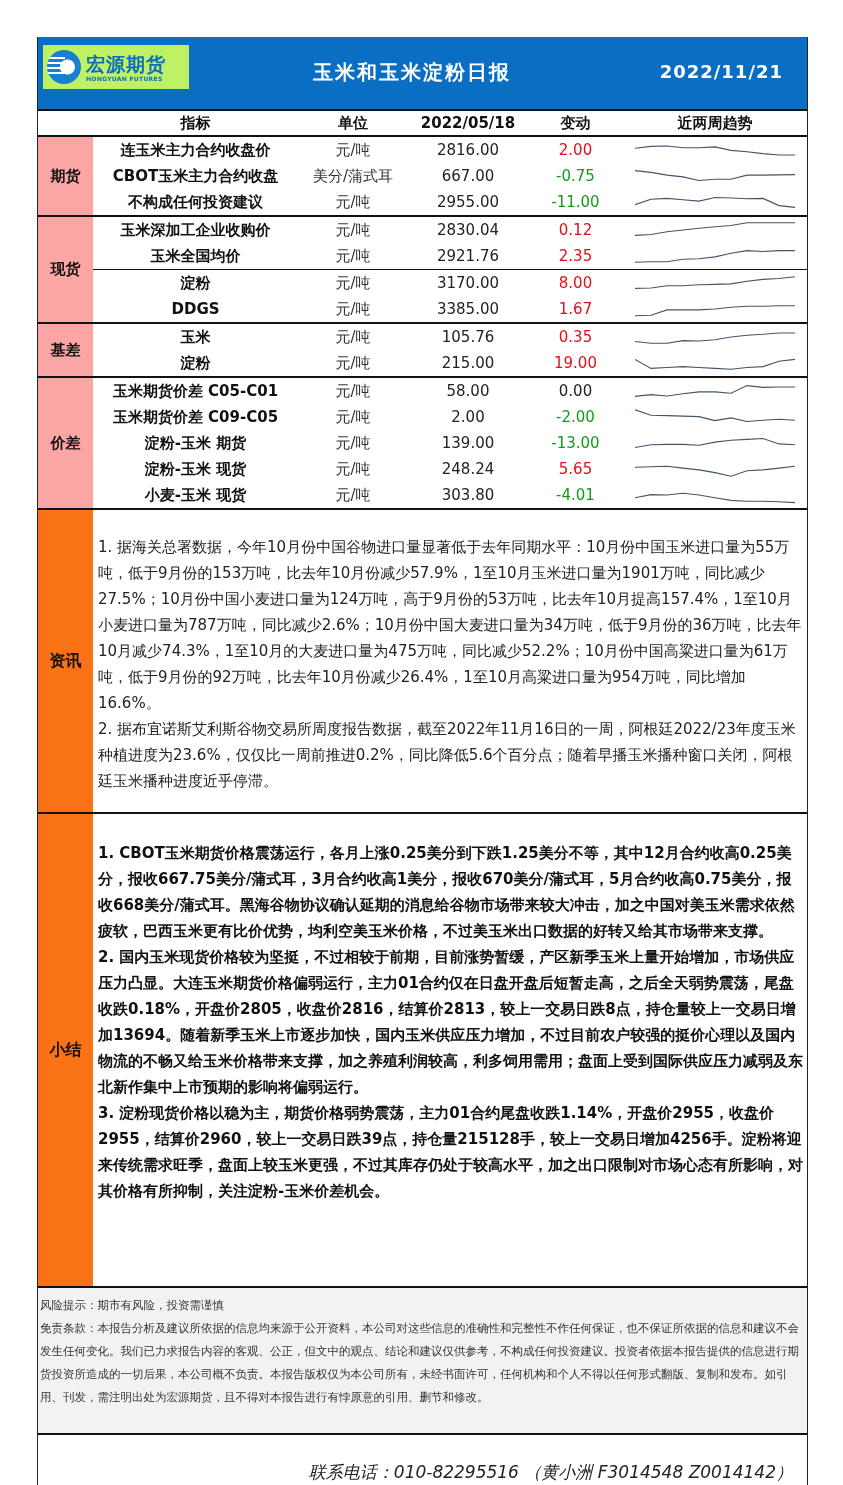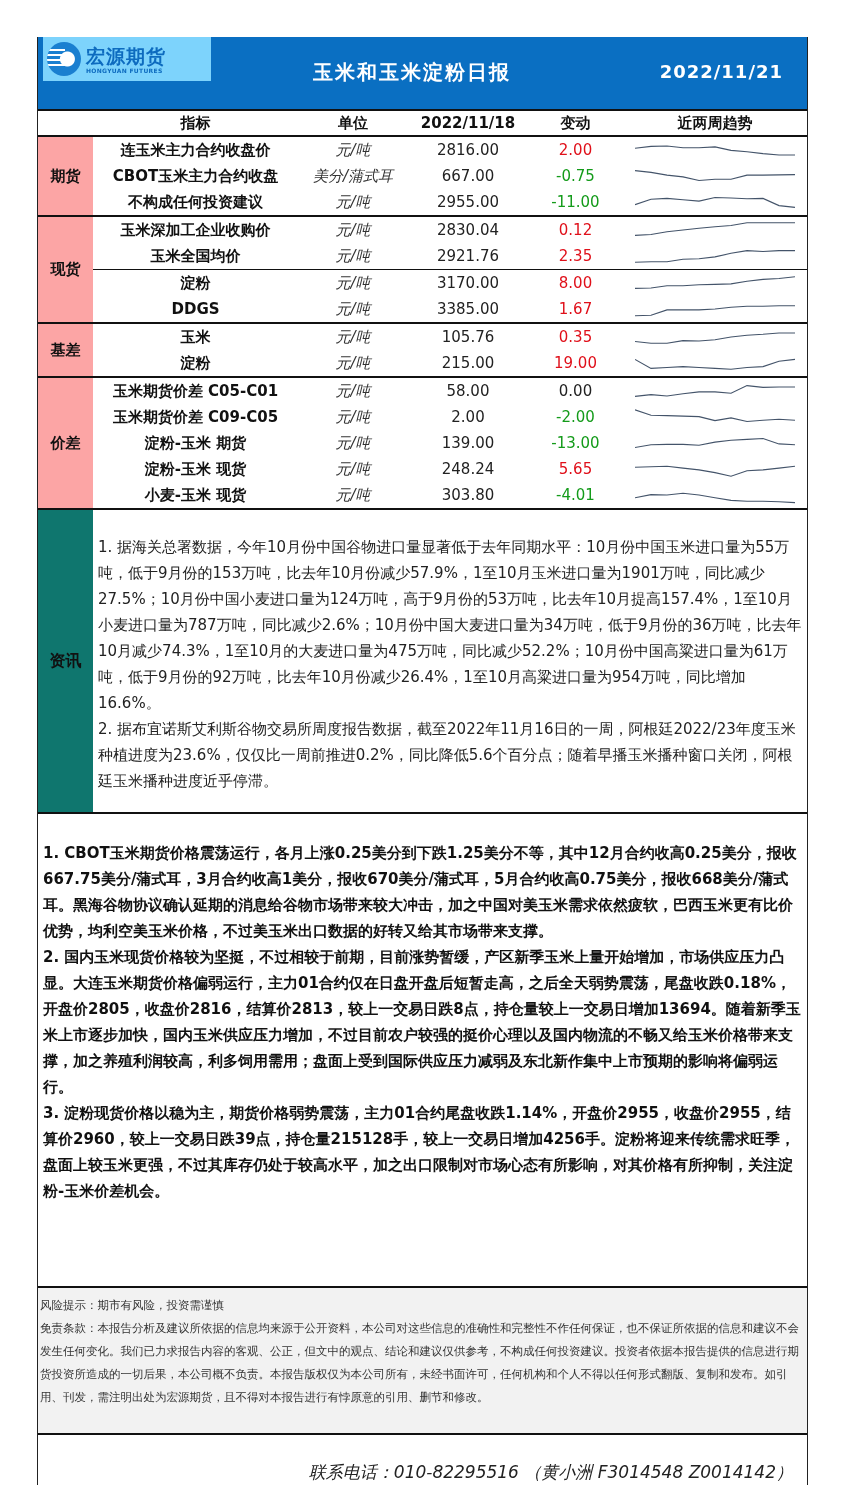--- a/index.html
+++ b/index.html
@@ -1,43 +1,43 @@
 <!DOCTYPE html>
 <html><head>
 <meta charset="utf-8">
 <style>
   html,body{margin:0;padding:0;background:#ffffff;}
   body{width:843px;height:1485px;position:relative;font-family:"DejaVu Sans","Liberation Sans",sans-serif;color:#111;}
   .page{position:absolute;left:37px;top:37px;width:769px;border-left:1px solid #222;border-right:1px solid #222;}
   .banner{height:72px;background:#0a6fc2;position:relative;border-bottom:2px solid #111;}
-  .logo{position:absolute;left:5px;top:0;width:168px;height:44px;background:#7dd3fc;display:flex;align-items:center;}
+  .logo{position:absolute;left:5px;top:8px;width:146px;height:44px;background:#bef264;display:flex;align-items:center;}
   .logo-mark{width:34px;height:34px;margin-left:4px;border-radius:50%;background:radial-gradient(circle at 60% 50%,#fff 0 7px,#1a7fd0 8px 17px);position:relative;overflow:hidden;}
   .logo-mark::before{content:"";position:absolute;left:0;top:7px;width:18px;height:2px;background:#fff;box-shadow:0 5px 0 #fff,0 10px 0 #fff,0 15px 0 #fff;}
   .logo-text{margin-left:5px;display:flex;flex-direction:column;}
   .logo-cn{font-size:19px;font-weight:bold;color:#0d6bbf;letter-spacing:1px;line-height:22px;}
   .logo-en{font-size:6px;font-weight:bold;color:#0d6bbf;letter-spacing:.3px;}
   .title{position:absolute;left:275px;top:22px;color:#fff;font-size:20px;font-weight:bold;letter-spacing:2px;}
   .date{position:absolute;right:24px;top:24px;color:#fff;font-size:18px;font-weight:bold;letter-spacing:1px;}
 
   table.data{width:769px;border-collapse:collapse;table-layout:fixed;}
   table.data td,table.data th{padding:0;height:26px;font-size:15px;text-align:center;white-space:nowrap;}
   table.data th{font-weight:bold;height:24px;border-bottom:2px solid #111;font-size:15px;}
   .cat{background:#fca5a5;font-weight:bold;font-size:16px;}
   .ind{font-weight:bold;font-size:15px;}
-  .unit{color:#333;font-style:italic;}
+  .unit{color:#333;}
   .val{color:#222;}
   .up{color:#e0101a;}
   .down{color:#149b1a;}
   .flat{color:#222;}
   tr.grp-end td{border-bottom:2px solid #111;}
   tr.sub-end td.nc{border-bottom:1px solid #111;}
   svg.spark{display:block;margin:0 auto;}
 
   .section{display:flex;border-bottom:2px solid #111;}
-  .sec-label{width:55px;background:#0f766e;font-weight:bold;font-size:16px;display:flex;align-items:center;justify-content:center;flex-shrink:0;}
+  .sec-label{width:55px;background:#f97316;font-weight:bold;font-size:16px;display:flex;align-items:center;justify-content:center;flex-shrink:0;}
   .sec-body{flex:1;padding:0 4px 0 5px;}
   .news{height:302px;}
   .news .sec-body{padding-top:24px;font-size:15px;line-height:26px;color:#222;}
   .summary{height:472px;}
   .summary .sec-body{padding-top:26px;font-size:15px;line-height:26px;font-weight:bold;color:#111;}
   .sec-body p{margin:0;}
   .disclaimer{background:#f2f2f2;padding:6px 4px 4px 2px;font-size:11.5px;line-height:23px;color:#333;border-bottom:2px solid #111;height:135px;}
   .disclaimer p{margin:0;}
   .contact{height:26px;text-align:right;padding-right:14px;font-style:italic;font-size:17px;color:#222;line-height:26px;border-bottom:2px solid #111;margin-top:24px;}
 </style>
@@ -64,21 +64,21 @@
         <col style="width:110px">
         <col style="width:120px">
         <col style="width:95px">
         <col style="width:184px">
     </colgroup>
     <thead>
       <tr>
         <th style="border-bottom:2px solid #111;"></th>
         <th>指标</th>
         <th>单位</th>
-        <th>2022/11/18</th>
+        <th>2022/05/18</th>
         <th>变动</th>
         <th>近两周趋势</th>
       </tr>
     </thead>
     <tbody id="tbody">
         <tr>
           <td class="cat" rowspan="3" style="border-bottom: 2px solid rgb(17, 17, 17);">期货</td>
           <td class="ind nc">连玉米主力合约收盘价</td>
           <td class="unit nc">元/吨</td>
           <td class="val nc">2816.00</td>
@@ -240,20 +240,21 @@
 
   <div class="section news">
     <div class="sec-label">资讯</div>
     <div class="sec-body">
       <p>1. 据海关总署数据，今年10月份中国谷物进口量显著低于去年同期水平：10月份中国玉米进口量为55万吨，低于9月份的153万吨，比去年10月份减少57.9%，1至10月玉米进口量为1901万吨，同比减少27.5%；10月份中国小麦进口量为124万吨，高于9月份的53万吨，比去年10月提高157.4%，1至10月小麦进口量为787万吨，同比减少2.6%；10月份中国大麦进口量为34万吨，低于9月份的36万吨，比去年10月减少74.3%，1至10月的大麦进口量为475万吨，同比减少52.2%；10月份中国高粱进口量为61万吨，低于9月份的92万吨，比去年10月份减少26.4%，1至10月高粱进口量为954万吨，同比增加16.6%。</p>
       <p>2. 据布宜诺斯艾利斯谷物交易所周度报告数据，截至2022年11月16日的一周，阿根廷2022/23年度玉米种植进度为23.6%，仅仅比一周前推进0.2%，同比降低5.6个百分点；随着早播玉米播种窗口关闭，阿根廷玉米播种进度近乎停滞。</p>
     </div>
   </div>
 
   <div class="section summary">
+    <div class="sec-label">小结</div>
     <div class="sec-body">
       <p>1. CBOT玉米期货价格震荡运行，各月上涨0.25美分到下跌1.25美分不等，其中12月合约收高0.25美分，报收667.75美分/蒲式耳，3月合约收高1美分，报收670美分/蒲式耳，5月合约收高0.75美分，报收668美分/蒲式耳。黑海谷物协议确认延期的消息给谷物市场带来较大冲击，加之中国对美玉米需求依然疲软，巴西玉米更有比价优势，均利空美玉米价格，不过美玉米出口数据的好转又给其市场带来支撑。</p>
       <p>2. 国内玉米现货价格较为坚挺，不过相较于前期，目前涨势暂缓，产区新季玉米上量开始增加，市场供应压力凸显。大连玉米期货价格偏弱运行，主力01合约仅在日盘开盘后短暂走高，之后全天弱势震荡，尾盘收跌0.18%，开盘价2805，收盘价2816，结算价2813，较上一交易日跌8点，持仓量较上一交易日增加13694。随着新季玉米上市逐步加快，国内玉米供应压力增加，不过目前农户较强的挺价心理以及国内物流的不畅又给玉米价格带来支撑，加之养殖利润较高，利多饲用需用；盘面上受到国际供应压力减弱及东北新作集中上市预期的影响将偏弱运行。</p>
       <p>3. 淀粉现货价格以稳为主，期货价格弱势震荡，主力01合约尾盘收跌1.14%，开盘价2955，收盘价2955，结算价2960，较上一交易日跌39点，持仓量215128手，较上一交易日增加4256手。淀粉将迎来传统需求旺季，盘面上较玉米更强，不过其库存仍处于较高水平，加之出口限制对市场心态有所影响，对其价格有所抑制，关注淀粉-玉米价差机会。</p>
     </div>
   </div>
 
   <div class="disclaimer">
     <p>风险提示：期市有风险，投资需谨慎</p>
     <p>免责条款：本报告分析及建议所依据的信息均来源于公开资料，本公司对这些信息的准确性和完整性不作任何保证，也不保证所依据的信息和建议不会发生任何变化。我们已力求报告内容的客观、公正，但文中的观点、结论和建议仅供参考，不构成任何投资建议。投资者依据本报告提供的信息进行期货投资所造成的一切后果，本公司概不负责。本报告版权仅为本公司所有，未经书面许可，任何机构和个人不得以任何形式翻版、复制和发布。如引用、刊发，需注明出处为宏源期货，且不得对本报告进行有悖原意的引用、删节和修改。</p>

